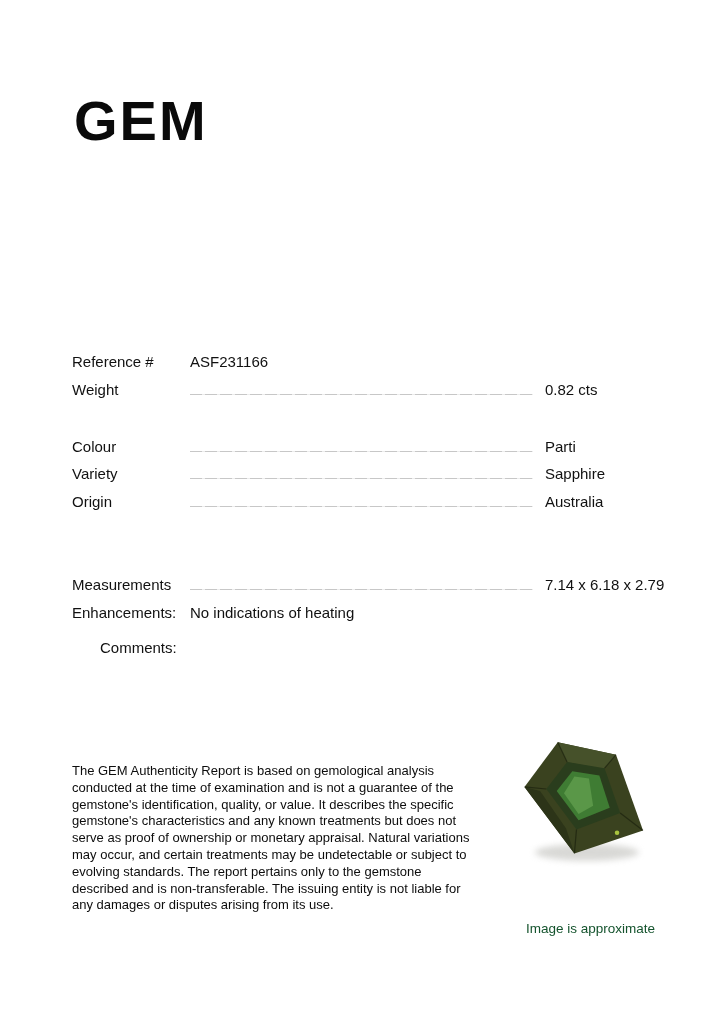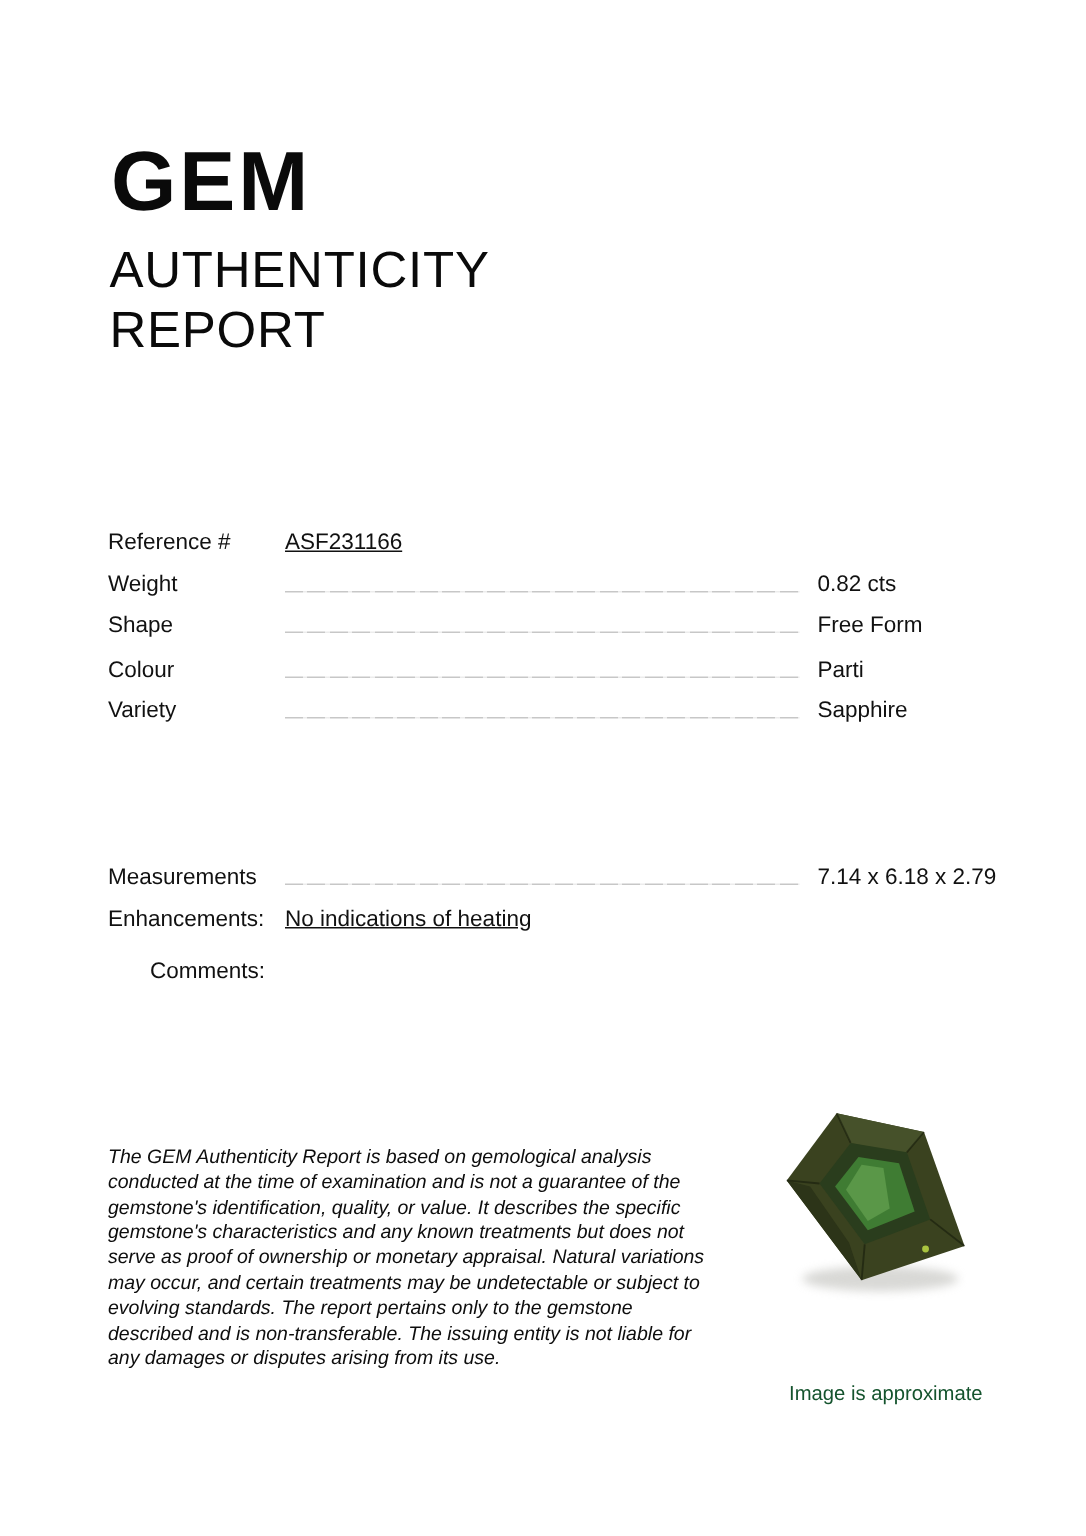--- a/index.html
+++ b/index.html
@@ -40,34 +40,33 @@
   .row .lbl { position: absolute; left: 72px; top: 0; white-space: nowrap; }
   .row .leader {
     position: absolute;
     left: 190px;
     width: 343px;
     top: 13px;
     height: 1px;
     background: repeating-linear-gradient(90deg, #c7c7c7 0 12px, #ececec 12px 15px);
   }
   .row .val { position: absolute; left: 545px; top: 0; white-space: nowrap; }
-  .row .val-near { left: 190px; text-decoration: underline; }
+  .row .val-near { left: 190px; }
   .row-comments .lbl { left: 100px; }
 
   
   .disclaimer {
     position: absolute;
     left: 72px;
     top: 763px;
     width: 402px;
     margin: 0;
     font-size: 13px;
     line-height: 16.8px;
     color: #0d0d0d;
-    font-style: italic;
   }
 
   
   .gem-figure { position: absolute; left: 512px; top: 737px; width: 156px; height: 130px; margin: 0; }
   .gem-figure svg { display: block; width: 100%; height: 100%; }
   .gem-shadow { filter: blur(3px); opacity: 0.55; }
   .facet-line { stroke: rgba(10, 16, 4, 0.45); stroke-width: 1.2; }
   .gem-caption {
     position: absolute;
     left: 526px;
@@ -76,54 +75,50 @@
     color: #14532d;
     white-space: nowrap;
   }
 </style>
 </head>
 <body>
 
 <div class="page">
 
   <div class="brand">GEM</div>
-  <div class="subtitle">
-    <div>AUTHENTICITY</div>
-    <div>REPORT</div>
-  </div>
 
   <div class="row" style="top:353px">
     <span class="lbl">Reference #</span>
     <span class="val val-near">ASF231166</span>
   </div>
 
   <div class="row" style="top:381px">
     <span class="lbl">Weight</span>
     <span class="leader"></span>
     <span class="val">0.82 cts</span>
   </div>
 
-  <div class="row" style="top:408px">
-    <span class="lbl">Shape</span>
-    <span class="leader"></span>
-    <span class="val">Free Form</span>
-  </div>
 
   <div class="row" style="top:438px">
     <span class="lbl">Colour</span>
     <span class="leader"></span>
     <span class="val">Parti</span>
   </div>
 
   <div class="row" style="top:465px">
     <span class="lbl">Variety</span>
     <span class="leader"></span>
     <span class="val">Sapphire</span>
   </div>
 
+  <div class="row" style="top:493px">
+    <span class="lbl">Origin</span>
+    <span class="leader"></span>
+    <span class="val">Australia</span>
+  </div>
 
 
 
   <div class="row" style="top:576px">
     <span class="lbl">Measurements</span>
     <span class="leader"></span>
     <span class="val">7.14 x 6.18 x 2.79</span>
   </div>
 
   <div class="row row-comments" style="top:639px">

